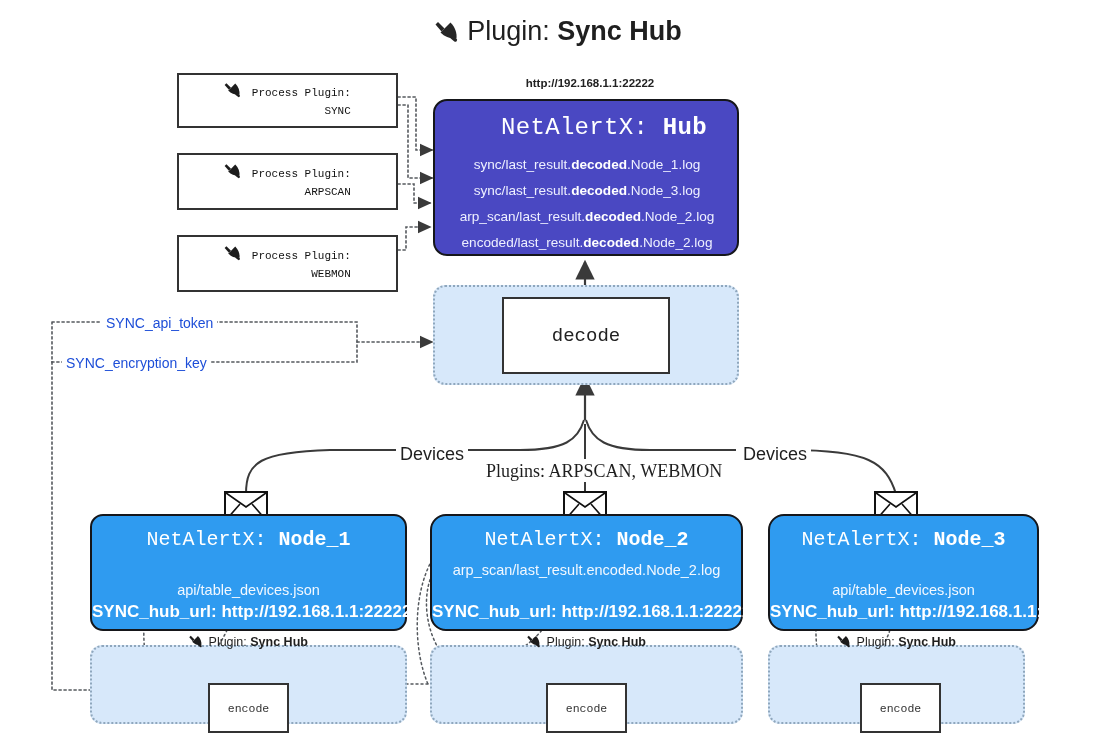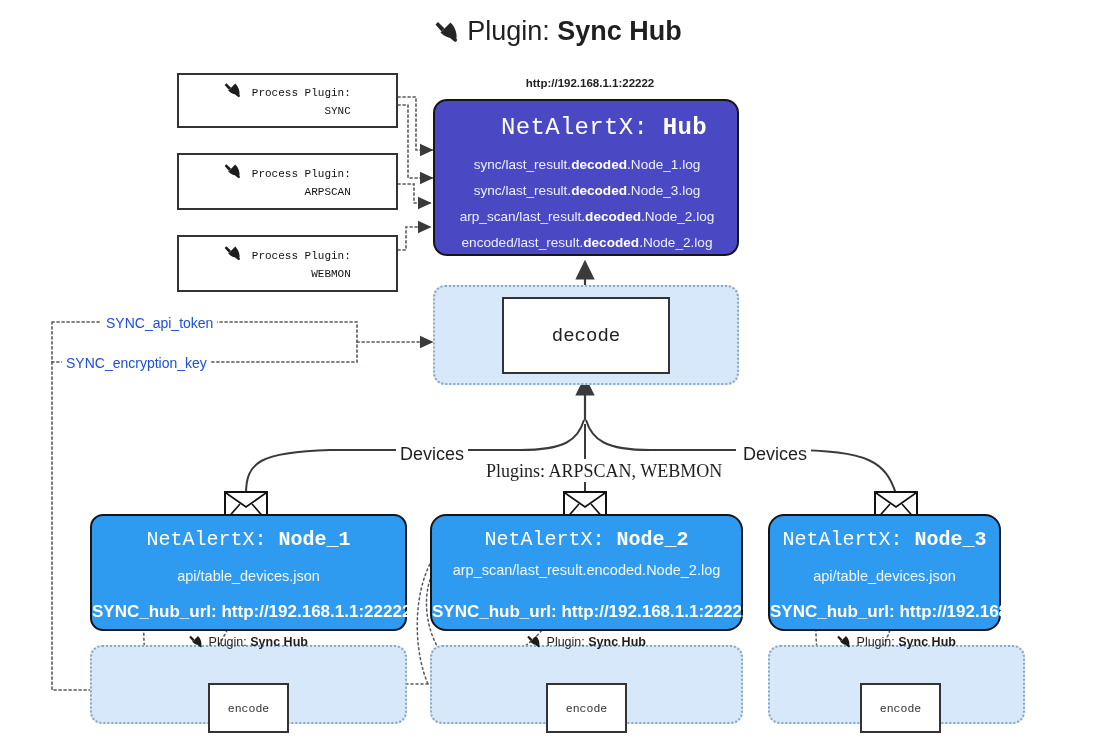--- a/index.html
+++ b/index.html
@@ -52,28 +52,28 @@
   .edgelbl{font-size:18px;color:#1f1f1f;background:#fff;padding:0 4px;white-space:nowrap;}
   #lblDevL{left:396px;top:444px;}
   #lblDevR{left:739px;top:444px;}
   #lblPlug{left:482px;top:461px;font-family:Liberation Serif, serif;}
 
   
   .node{background:#2f9bf0;border:2.5px solid #15161a;border-radius:16px;color:#fff;}
   .node .ntitle{font-family:"Liberation Mono", monospace;font-size:20px;
        text-align:center;margin-top:12px;color:#ffffff;}
   .node .ntitle b{font-weight:bold;}
-  .node .lines{margin-top:12px;text-align:center;}
+  .node .lines{margin-top:26px;text-align:center;}
   .node .lines div{font-size:14.5px;line-height:1.92;color:#f2f8ff;white-space:nowrap;}
   .node .hub-url{position:absolute;left:0;bottom:7px;width:100%;text-align:center;
        font-size:17px;font-weight:bold;color:#ffffff;white-space:nowrap;}
 
   #node1{left:90px;top:514px;width:317px;height:117px;border-radius:13px;}
   #node2{left:430px;top:514px;width:313px;height:117px;}
-  #node3{left:768px;top:514px;width:233px;height:117px;}
+  #node3{left:768px;top:514px;width:271px;height:117px;}
   #node2 .lines{margin-top:6px;}
 
   
   .pluginWrap{background:#d7e8fa;border:2px dotted #8fa7bd;border-radius:12px;}
   #pw1{left:90px;top:645px;width:317px;height:79px;}
   #pw2{left:430px;top:645px;width:313px;height:79px;}
   #pw3{left:768px;top:645px;width:257px;height:79px;}
   .pwlabel{position:absolute;top:-13px;width:100%;text-align:center;font-size:12.5px;
        color:#1f1f1f;white-space:nowrap;}
   .pwlabel b{font-weight:bold;}

